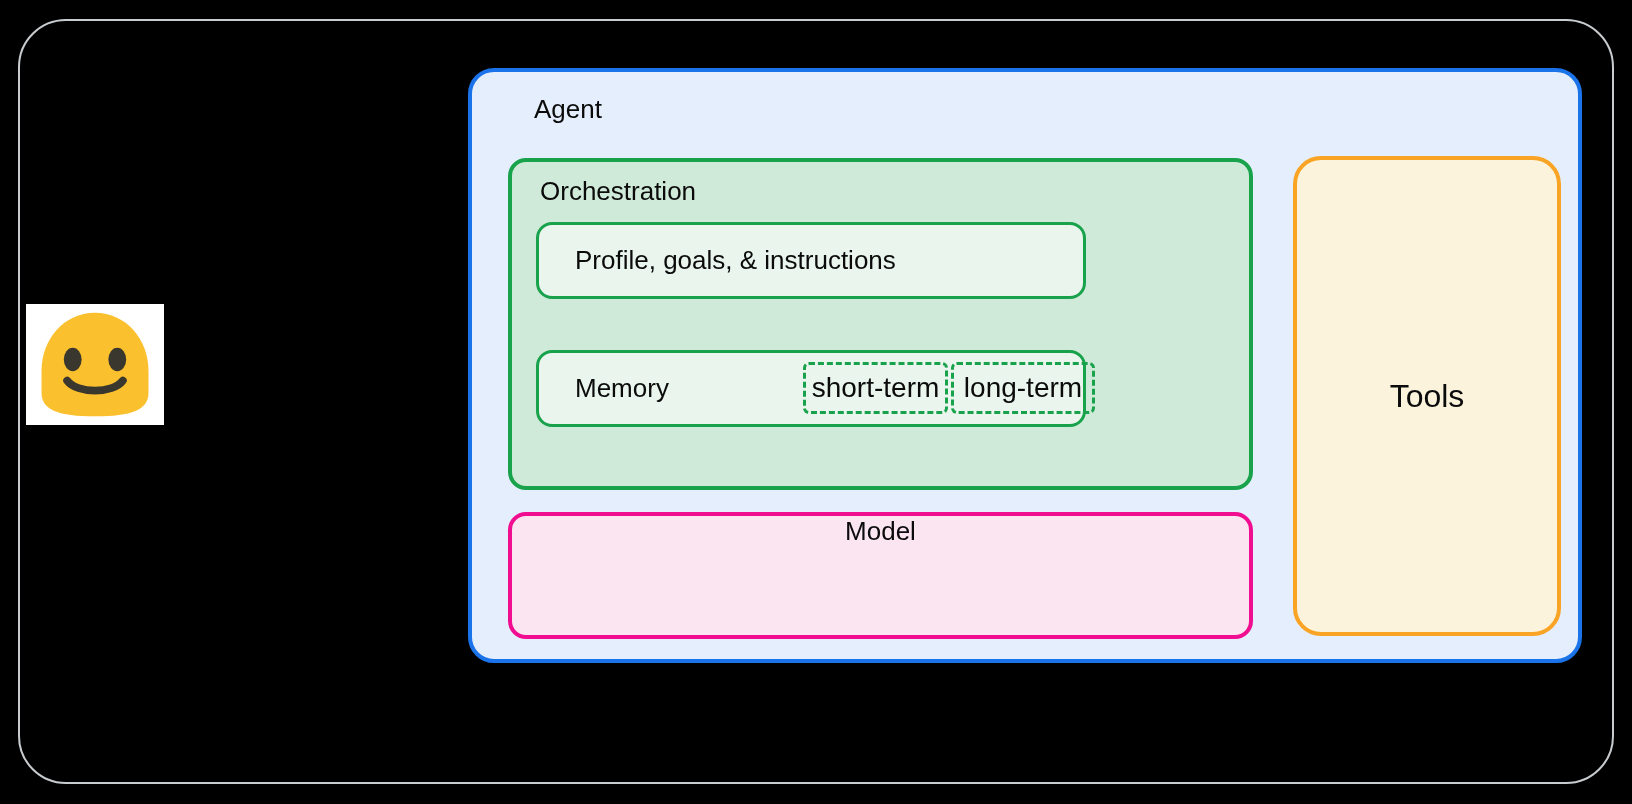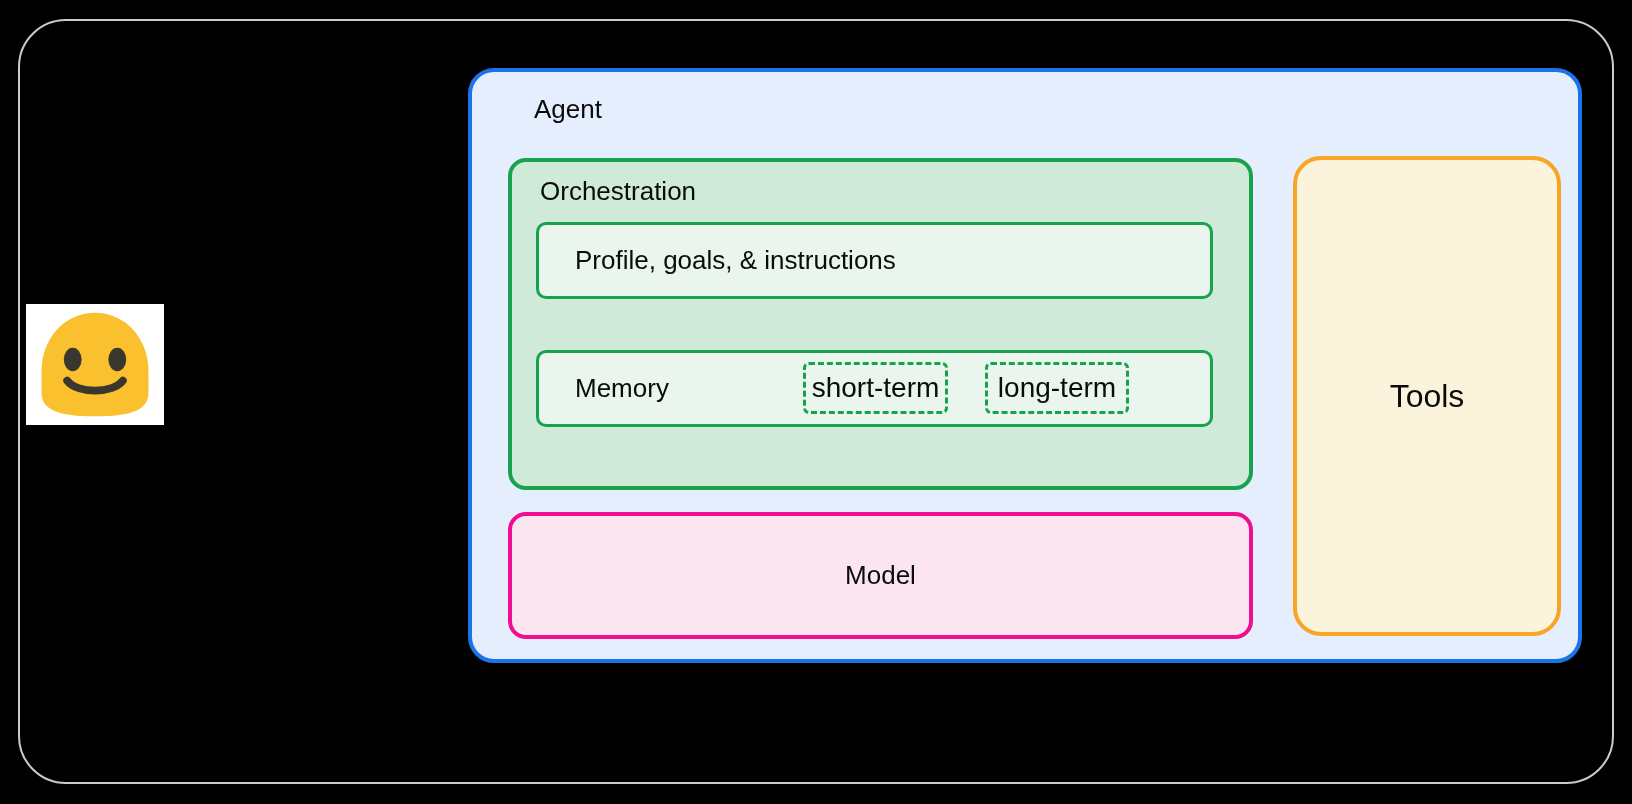--- a/index.html
+++ b/index.html
@@ -60,24 +60,24 @@
     background: var(--orch-fill, #d0ead9);
     border: 4px solid var(--orch-border, #18a24b);
     border-radius: 18px;
     box-sizing: border-box;
   }
   #orchestration > .box-label { left: 28px; top: 14px; }
 
   .orch-item {
     position: absolute;
     left: 24px;
-    width: 677px; height: 77px;
+    width: 550px; height: 77px;
     background: var(--orch-item-fill, #e9f5ed);
     border: 3.5px solid var(--orch-border, #18a24b);
-    border-radius: 10px;
+    border-radius: 16px;
     box-sizing: border-box;
     display: flex; align-items: center;
     font-size: 26px;
   }
   .orch-item .item-text { padding-left: 36px; white-space: nowrap; }
   #profile-box   { top: 60px; }
   #memory-box    { top: 152px; margin-top: 36px; }
   #reasoning-box { top: 240px; }
 
   .dashed-box {
@@ -85,32 +85,32 @@
     top: 9px;
     height: 52px;
     border: 3px dashed var(--orch-border, #18a24b);
     border-radius: 6px;
     box-sizing: border-box;
     display: flex; align-items: center; justify-content: center;
     font-size: 28px;
     background: transparent;
   }
   #short-term-box { left: 264px; width: 145px; }
-  #long-term-box  { left: 446px; width: 144px; }
+  #long-term-box  { left: 412px; width: 144px; }
 
   
   #model-box {
     position: absolute;
     left: 36px; top: 440px;
     width: 745px; height: 127px;
     background: var(--model-fill, #fbe5f1);
     border: 4.5px solid var(--model-border, #f10d8f);
     border-radius: 18px;
     box-sizing: border-box;
-    display: flex; align-items: center; justify-content: center;
+    display: flex; justify-content: center;
     font-size: 26px;
   }
 
   
   #tools-box {
     position: absolute;
     left: 821px; top: 84px;
     width: 268px; height: 480px;
     background: var(--tools-fill, #fbf3dc);
     border: 4px solid var(--tools-border, #f9a424);

